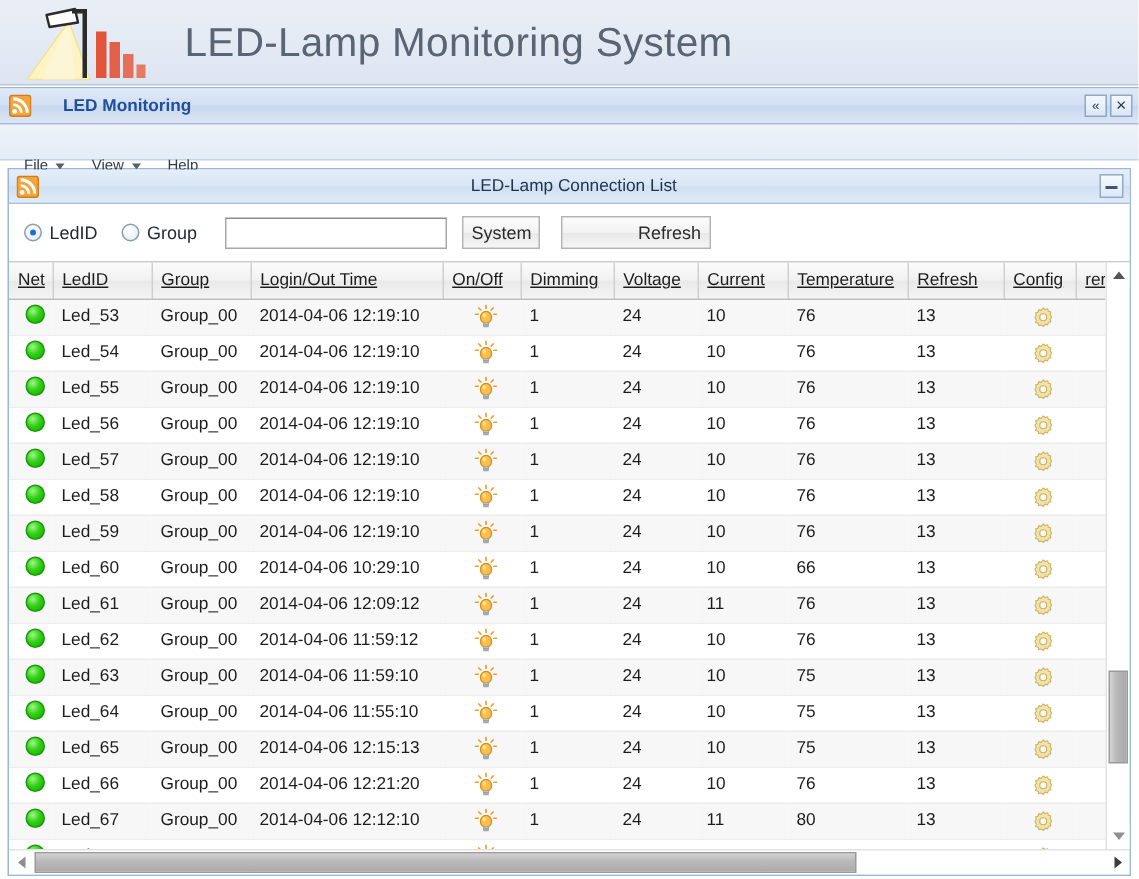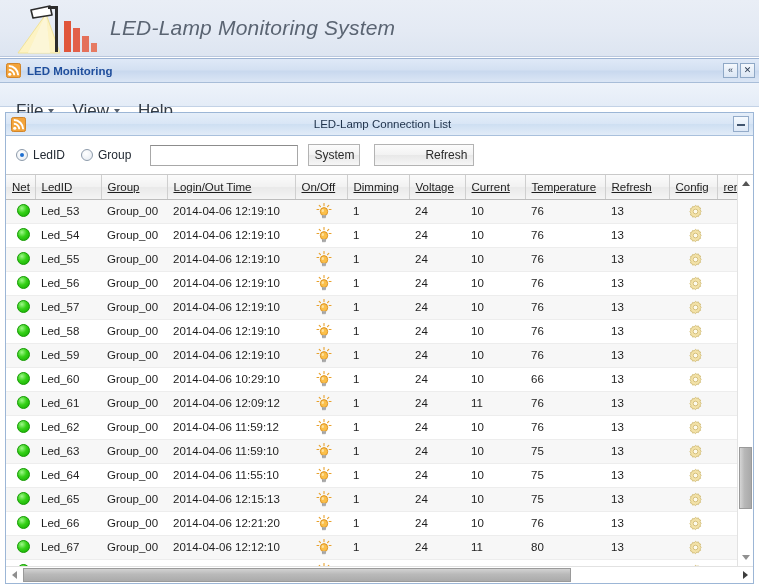--- a/index.html
+++ b/index.html
@@ -17,44 +17,44 @@
     height: 57px;
     background: linear-gradient(to bottom, #e9eef6 0%, #e4eaf4 55%, #dde5f1 100%);
     border-bottom: 1px solid #b9c7dd;
     display: flex;
     align-items: center;
     padding-left: 10px;
   }
   .logo-wrap { position: relative; width: 92px; height: 50px; flex: 0 0 auto; }
   .logo-svg { position: absolute; left: 0; top: 0; }
   .app-title {
-    font-size: 21px;
+    font-size: 27px;
     color: #5a6472;
     letter-spacing: 0.2px;
-    margin-left: 8px;
+    margin-left: 21px;
     white-space: nowrap;
-    font-style: italic;
   }
 
   
   .window {
     position: absolute;
     left: 0; top: 58px;
     width: 759px; height: 528px;
     border-top: 1px solid #9db4d4;
     background: #ffffff;
   }
   .win-titlebar {
     height: 24px;
     background: linear-gradient(to bottom, #dfe9f7 0%, #d3e0f2 48%, #c8d8ee 52%, #dbe6f5 100%);
     border-bottom: 1px solid #a8bdd8;
     display: flex;
     align-items: center;
     padding: 0 4px 0 6px;
     position: relative;
+    gap: 15px;
   }
   .rss-icon {
     width: 15px; height: 15px;
     flex: 0 0 auto;
     margin-right: 6px;
   }
   .win-title {
     font-size: 11.5px;
     font-weight: bold;
     color: #1f4e9c;
@@ -75,21 +75,21 @@
   .menubar {
     height: 24px;
     background: linear-gradient(to bottom, #eef3fa, #e4ecf7);
     border-bottom: 1px solid #c3d2e6;
     display: flex;
     align-items: center;
     padding-left: 8px;
     gap: 2px;
   }
   .menu-item {
-    font-size: 17px;
+    font-size: 10px;
     color: #333c47;
     padding: 3px 8px;
     cursor: pointer;
     white-space: nowrap;
     display: flex;
     align-items: center;
     gap: 5px;
     margin-top: 32px;
   }
   .caret-dn {

